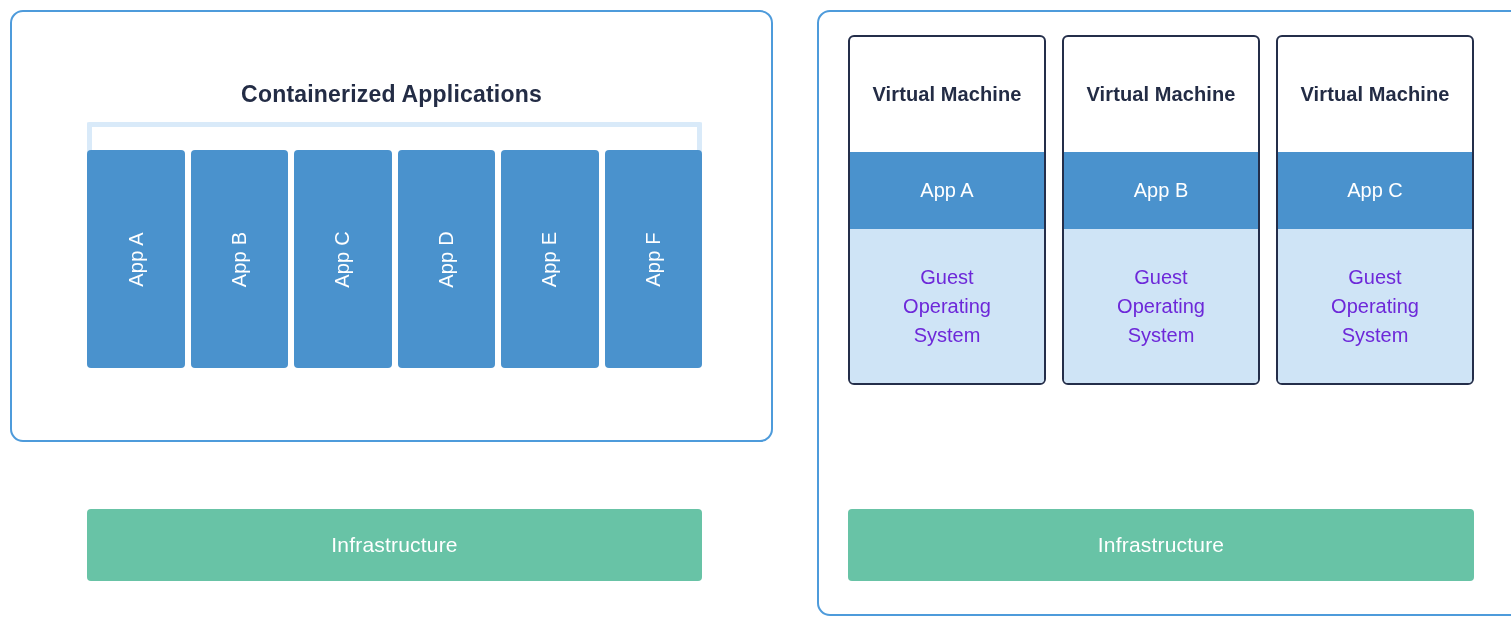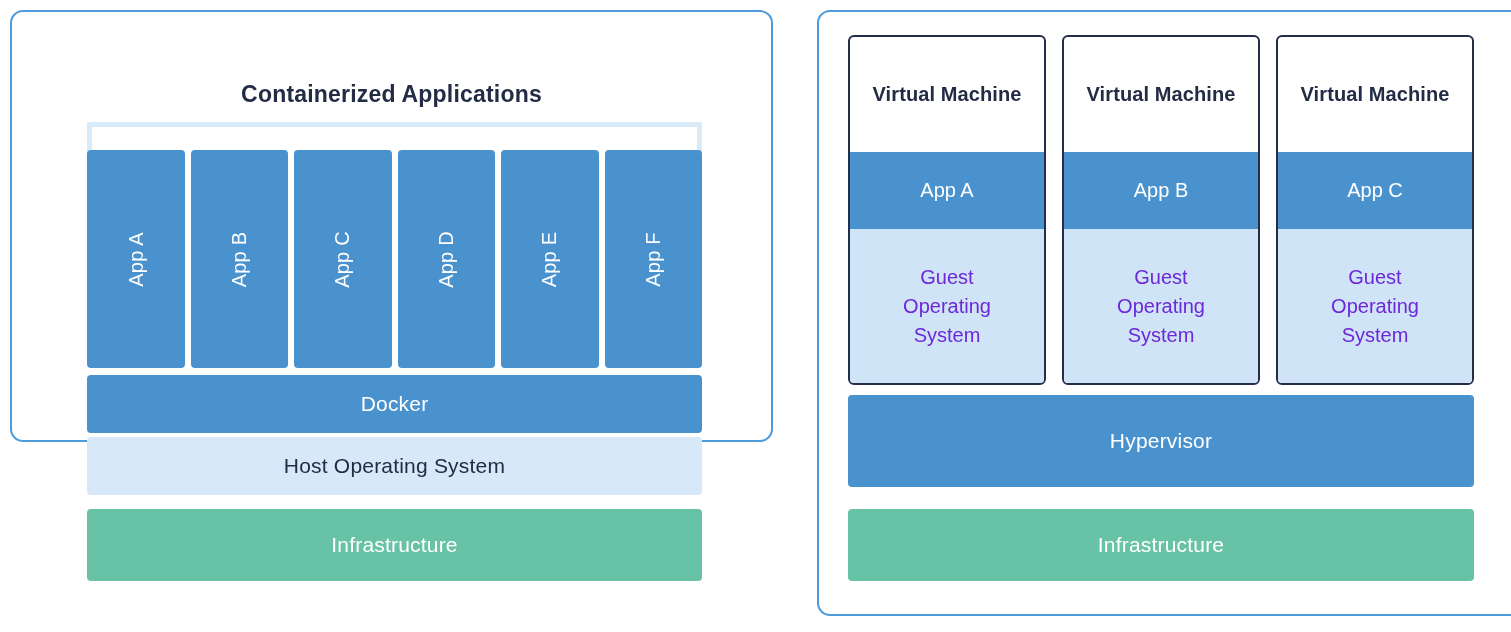--- a/index.html
+++ b/index.html
@@ -208,23 +208,21 @@
         <span class="app-col-label">App D</span>
       </div>
       <div class="app-col">
         <span class="app-col-label">App E</span>
       </div>
       <div class="app-col">
         <span class="app-col-label">App F</span>
       </div>
     </div>
 
-    <div class="bar bar-blue" id="bar-docker">Docker</div>
-
-    <div class="bar bar-lblue" id="bar-host-os">Host Operating System</div>
+
 
     <div class="bar bar-green" id="bar-infra-left">Infrastructure</div>
   </section>
 
   <section class="panel" id="panel-vms">
 
     <div class="vm-row">
 
       <div class="vm-box">
         <div class="vm-title">Virtual Machine</div>
@@ -239,18 +237,17 @@
       </div>
 
       <div class="vm-box">
         <div class="vm-title">Virtual Machine</div>
         <div class="vm-app">App C</div>
         <div class="vm-guest" style="padding: 0px 34px;">Guest Operating System</div>
       </div>
 
     </div>
 
-    <div class="bar-r" id="bar-hypervisor">Hypervisor</div>
 
     <div class="bar-r" id="bar-infra-right">Infrastructure</div>
   </section>
 
 </div>
 
 </body></html>

